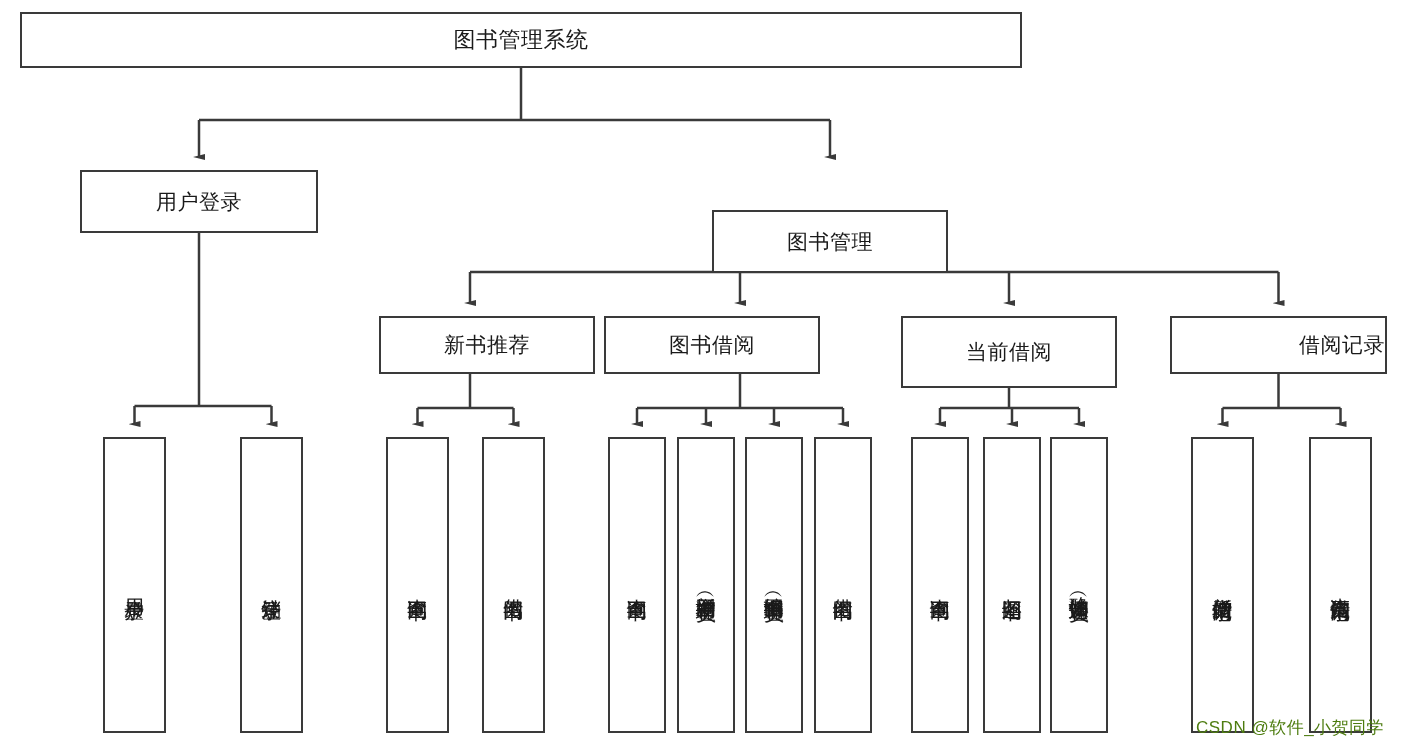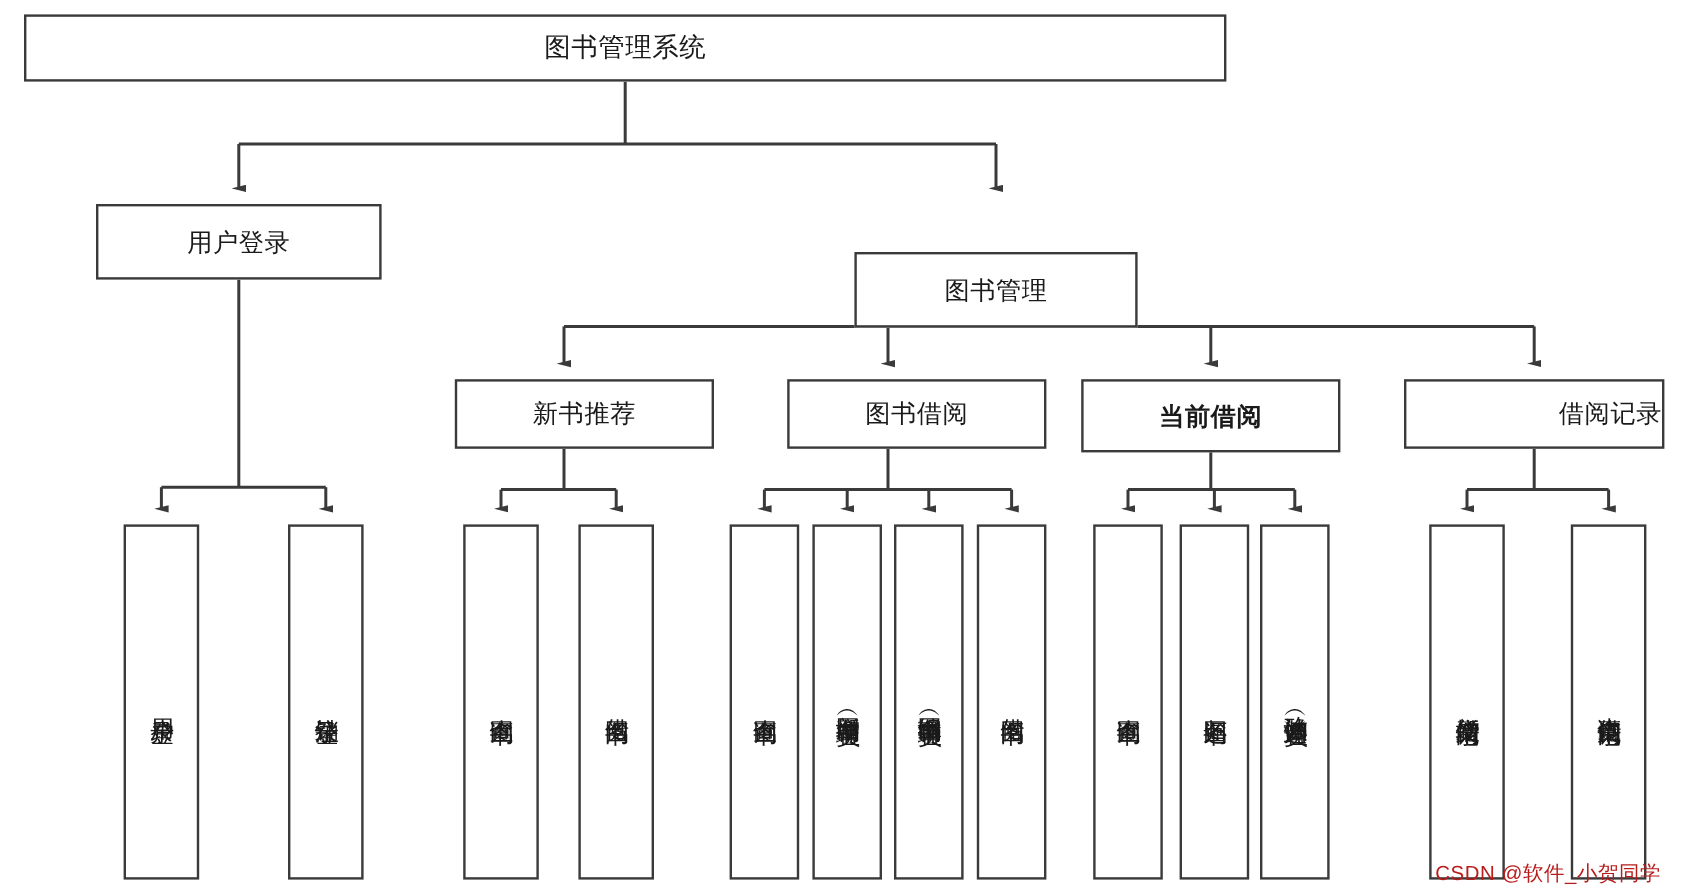--- a/index.html
+++ b/index.html
@@ -51,21 +51,21 @@
     text-orientation: upright;
     font-size: 20px;
     line-height: 1.12;
     letter-spacing: 1px;
     white-space: nowrap;
     display: block;
   }
   .watermark {
     position: absolute;
     font-size: 17px;
-    color: #b91c1c;
+    color: #4d7c0f;
     white-space: nowrap;
     z-index: 3;
     letter-spacing: 0.5px;
   }
 </style>
 </head>
 <body>
 
 <div id="diagram-root">
 
@@ -118,24 +118,24 @@
       </div>
       <div class="node node-h" style="left: 80px; top: 170px; width: 238px; height: 63px;">
         <span>用户登录</span>
       </div>
       <div class="node node-h" style="left: 712px; top: 170px; width: 236px; height: 63px; margin-top: 40px;">
         <span>图书管理</span>
       </div>
       <div class="node node-h" style="left: 379px; top: 316px; width: 216px; height: 58px;">
         <span>新书推荐</span>
       </div>
-      <div class="node node-h" style="left: 656px; top: 316px; width: 216px; height: 58px;">
+      <div class="node node-h" style="left: 604px; top: 316px; width: 216px; height: 58px;">
         <span>图书借阅</span>
       </div>
-      <div class="node node-h" style="left: 901px; top: 316px; width: 216px; height: 61px; font-weight: bold;">
+      <div class="node node-h" style="left: 901px; top: 316px; width: 216px; height: 72px;">
         <span>当前借阅</span>
       </div>
       <div class="node node-h" style="left: 1170px; top: 316px; width: 217px; height: 58px; justify-content: flex-end;">
         <span>借阅记录</span>
       </div>
       <div class="node node-v" style="left: 103px; top: 437px; width: 63px; height: 296px;">
         <span class="vlabel">用户登录</span>
       </div>
       <div class="node node-v" style="left: 240px; top: 437px; width: 63px; height: 296px;">
         <span class="vlabel">注销登录</span>

